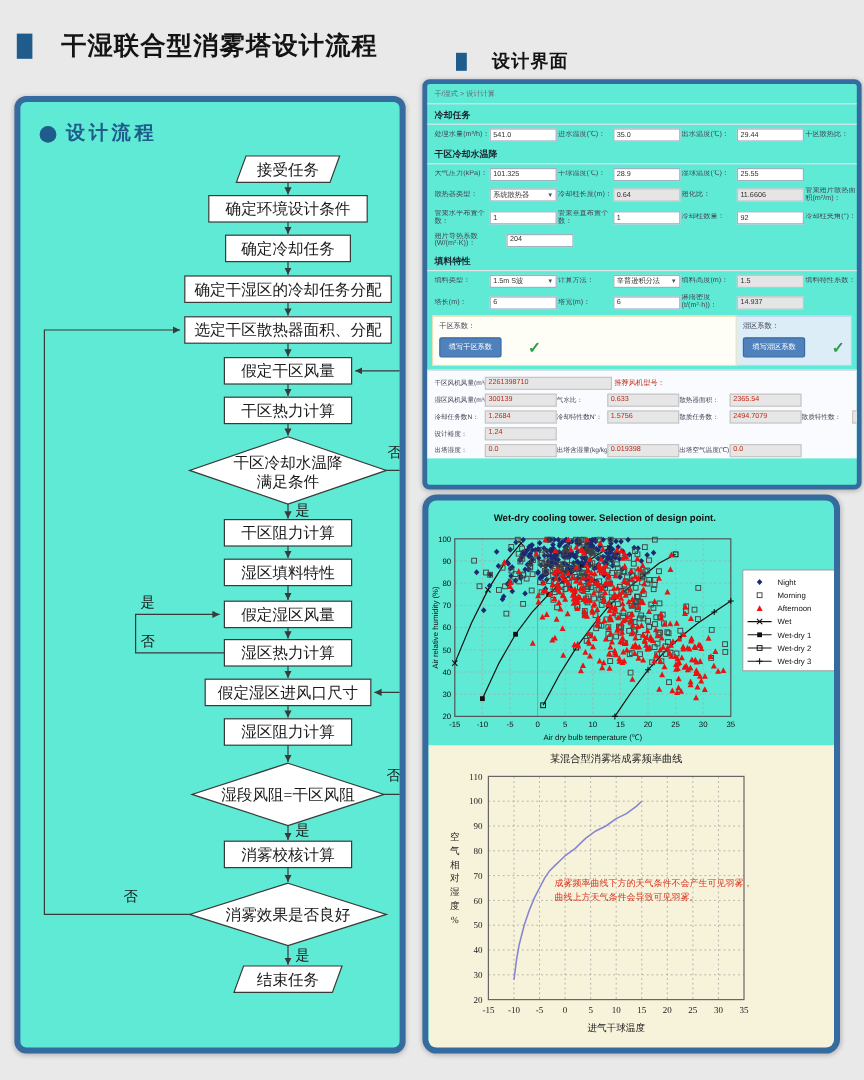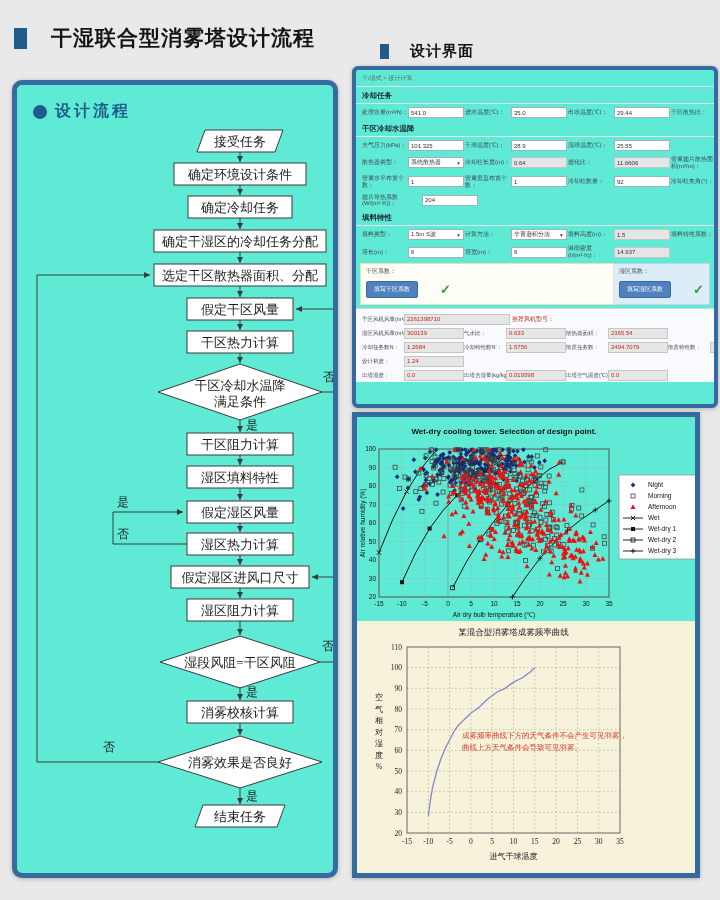--- a/index.html
+++ b/index.html
@@ -11,21 +11,21 @@
   .main-title .sq{width:13px;height:21px;background:#1f5c8b;}
   .main-title .t{font-size:21px;font-weight:bold;color:#141414;letter-spacing:1px;}
   .sub-title{left:356px;top:42px;display:flex;align-items:center;gap:21px;padding-left:24px;}
   .sub-title .sq{width:9px;height:15px;background:#1f5c8b;}
   .sub-title .t{font-size:15px;font-weight:bold;color:#141414;letter-spacing:1px;}
   
   .panel{background:#5eead4;border:5px solid #356b9e;border-radius:10px;box-sizing:border-box;
          box-shadow:0 1px 4px rgba(0,0,0,.25);overflow:hidden;}
   #left-panel{left:12px;top:80px;width:326px;height:798px;}
   #form-panel{left:352px;top:66px;width:366px;height:342px;border-width:4px;border-radius:6px;}
-  #charts-panel{left:352px;top:412px;width:348px;height:466px;border-radius:0;}
+  #charts-panel{left:352px;top:412px;width:348px;height:466px;border-radius:12px;}
   .panel-header{position:absolute;left:16px;top:16px;display:flex;align-items:center;gap:8px;z-index:3;}
   .panel-header .dot{width:14px;height:14px;border-radius:50%;background:#1f5c8b;}
   .panel-header .t{font-size:16px;font-weight:bold;color:#1f5c8b;letter-spacing:3px;}
   
   #form-body{position:absolute;inset:0;font-family:"Liberation Sans",sans-serif;}
   .crumb{font-size:6px;color:#667;padding:4px 6px 3px;border-bottom:1px solid #dde2e8;}
   .sec-h{font-size:7.5px;font-weight:bold;color:#1a2430;padding:4px 6px 2px;border-bottom:1px solid #e2e6ea;}
   .f-row{display:flex;flex-wrap:nowrap;align-items:center;padding:3px 4px 2px 6px;}
   .f-field{width:103px;flex:none;display:flex;align-items:center;}
   .f-field .lb{width:46px;flex:none;font-size:6px;color:#445;line-height:1.15;max-height:14px;overflow:hidden;}

